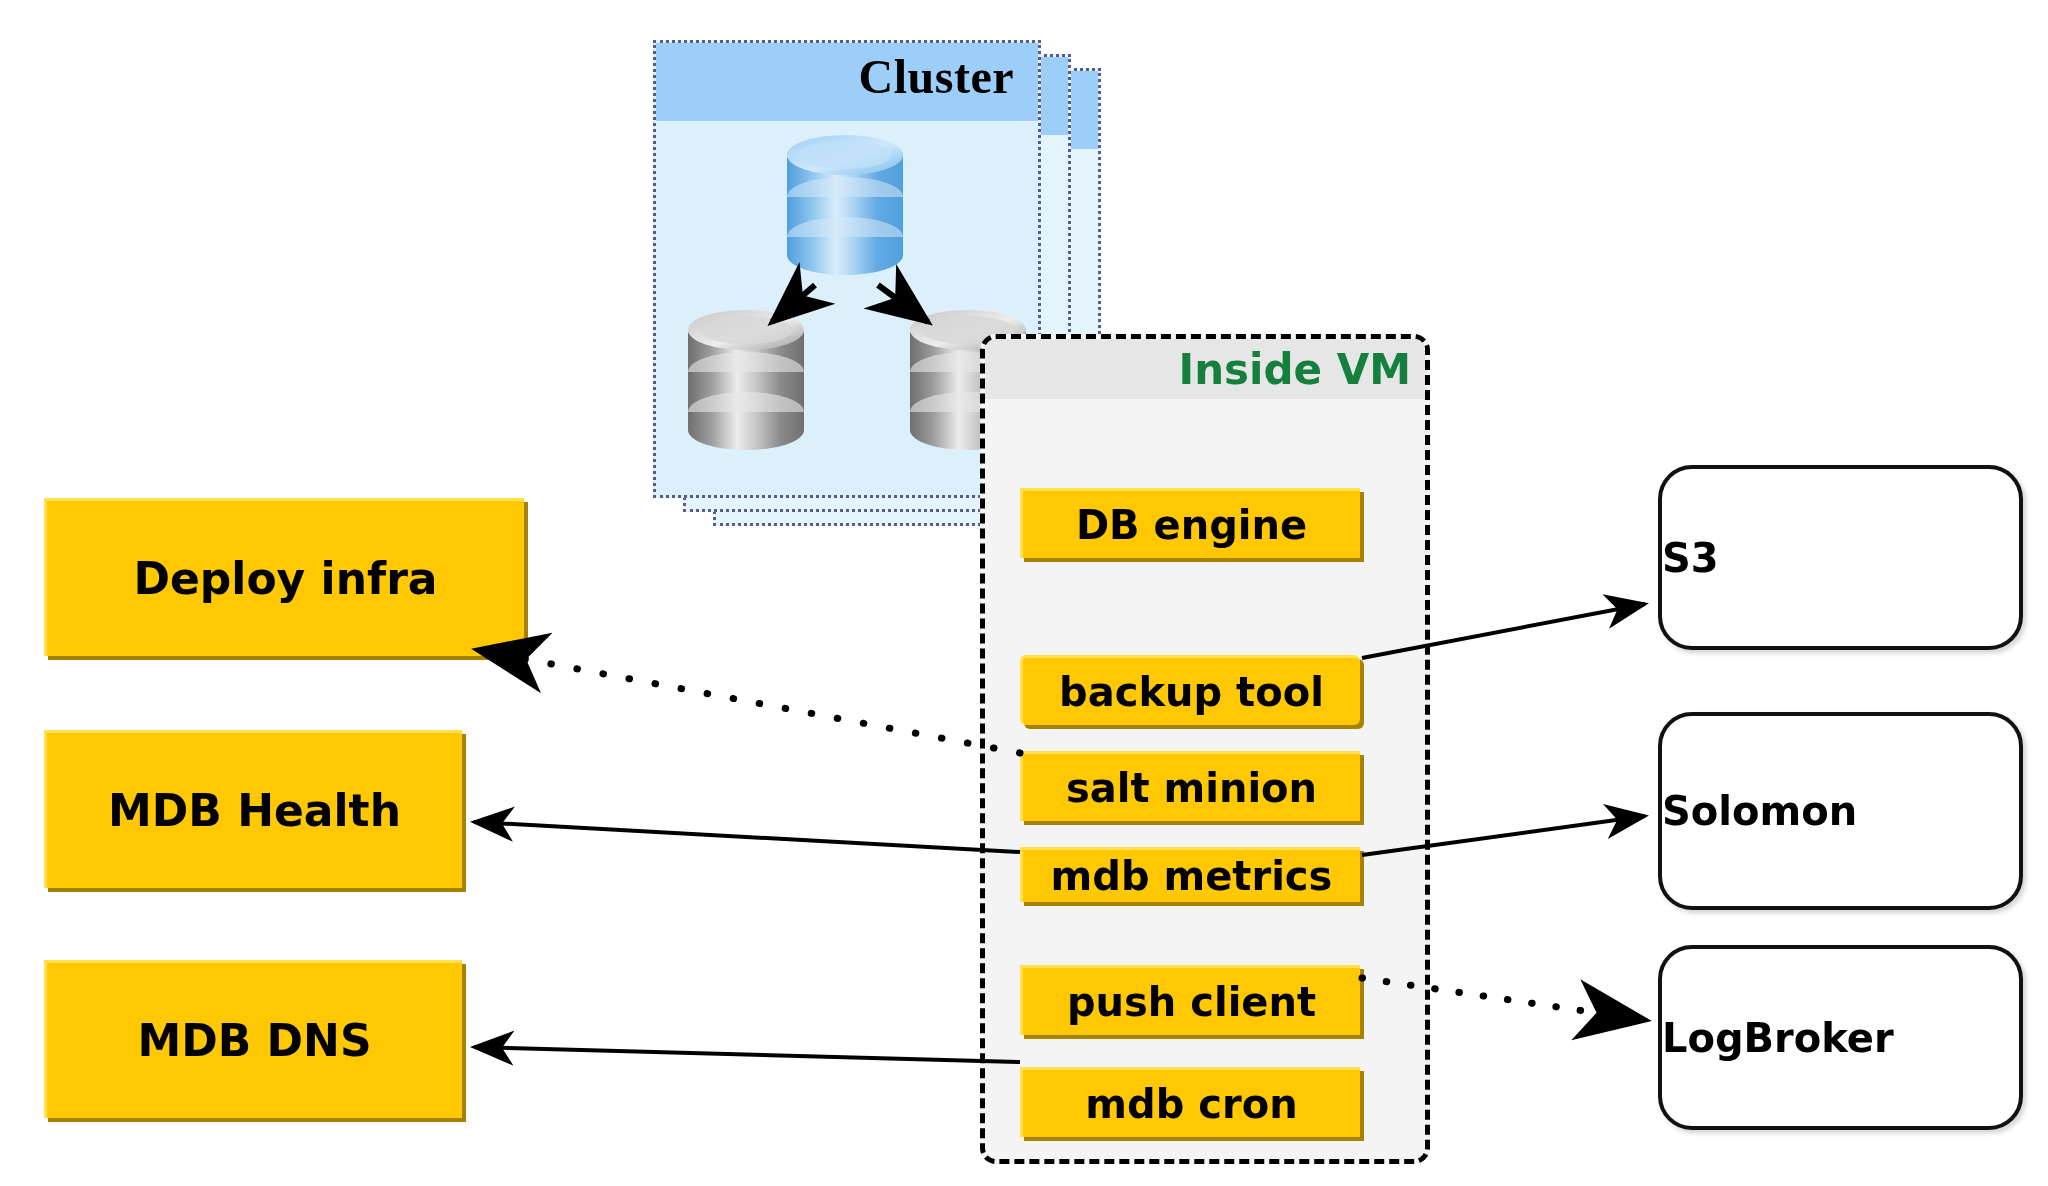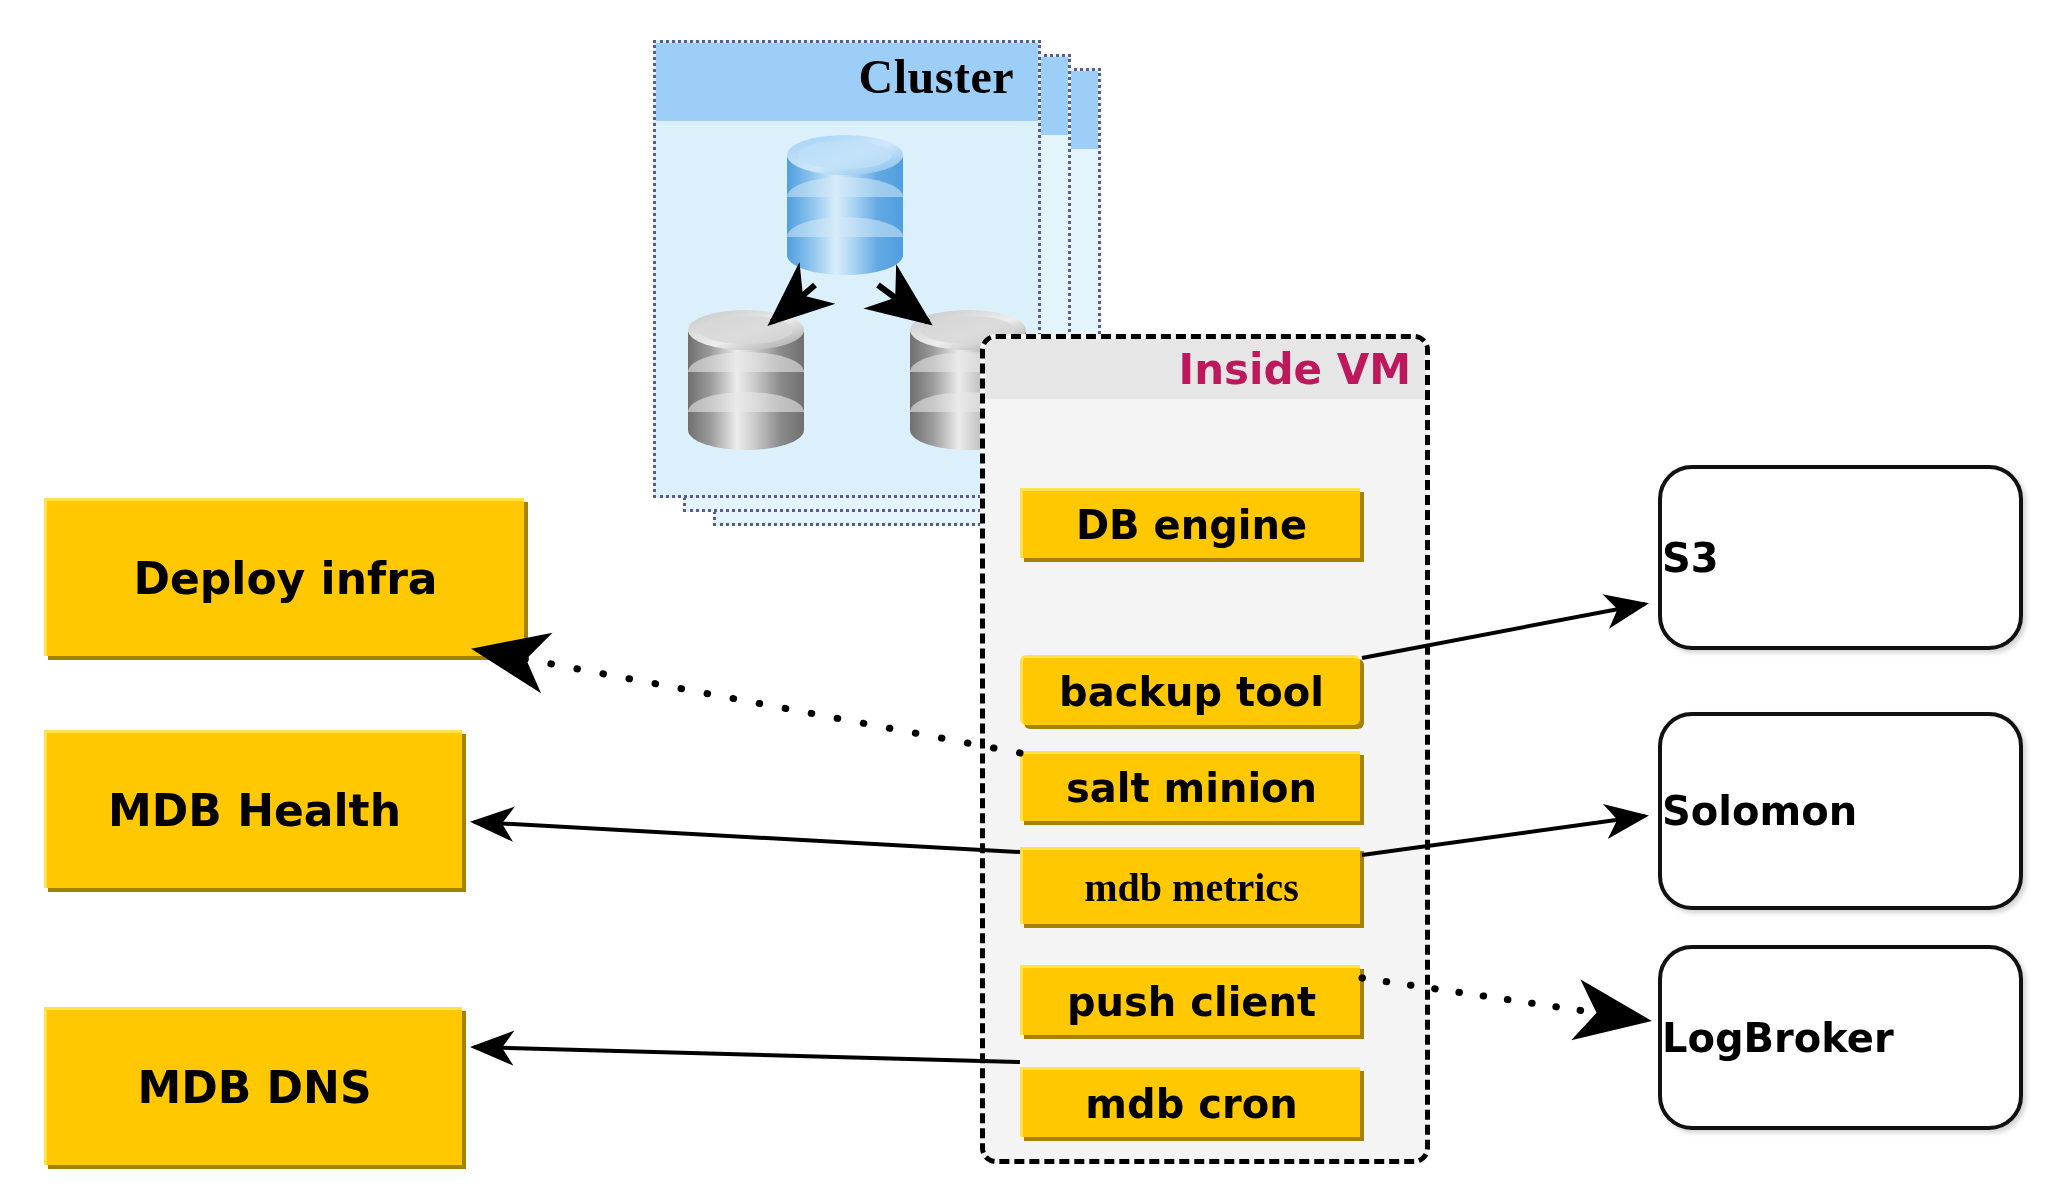--- a/index.html
+++ b/index.html
@@ -20,21 +20,21 @@
   .cluster-title{position:absolute;right:24px;top:6px;font-size:48px;font-weight:bold;
      color:#000;letter-spacing:0.5px;font-family:Liberation Serif, serif;}
 
   
   .cyl{position:absolute;}
 
   
   .vm{position:absolute;border:5px dashed #000;border-radius:16px;background:#f4f4f4;
       box-sizing:border-box;overflow:hidden;}
   .vm-hdr{position:absolute;left:0;top:0;right:0;height:60px;background:#e6e6e6;}
-  .vm-title{position:absolute;right:14px;top:6px;font-size:42px;font-weight:bold;color:#be185d;}
+  .vm-title{position:absolute;right:14px;top:6px;font-size:42px;font-weight:bold;color:#15803d;}
 
   
   .ybox{position:absolute;background:#FFC800;border-top:3px solid #ffe14d;
         border-left:3px solid #ffe14d;
         box-shadow:4px 4px 0 0 #a58300;
         display:flex;align-items:center;justify-content:center;
         color:#000;font-weight:bold;box-sizing:border-box;}
   .ybox.big{font-size:44px;}
   .ybox.small{font-size:40px;margin-top:33px;}
 
@@ -133,42 +133,42 @@
   </div>
 
   <div class="ybox big" style="left:44px;top:498px;width:480px;height:158px;">
     <span>Deploy infra</span>
   </div>
 
   <div class="ybox big" style="left:44px;top:730px;width:418px;height:158px;align-items:center;">
     <span>MDB Health</span>
   </div>
 
-  <div class="ybox big" style="left:44px;top:960px;width:418px;height:158px;margin-top:47px;">
+  <div class="ybox big" style="left:44px;top:960px;width:418px;height:158px;">
     <span>MDB DNS</span>
   </div>
 
   <div class="vm" style="left:980px;top:334px;width:450px;height:830px;">
     <div class="vm-hdr"></div>
     <div class="vm-title">Inside VM</div>
   </div>
 
   <div class="ybox small" style="left:1020px;top:455px;width:340px;height:70px;">
     <span>DB engine</span>
   </div>
 
   <div class="ybox small" style="left:1020px;top:622px;width:340px;height:70px;border-radius:6px;">
     <span>backup tool</span>
   </div>
 
   <div class="ybox small" style="left:1020px;top:718px;width:340px;height:70px;">
     <span>salt minion</span>
   </div>
 
-  <div class="ybox small" style="left:1020px;top:814px;width:340px;height:77px;font-family:Liberation Serif, serif;">
+  <div class="ybox small" style="left:1020px;top:814px;width:340px;height:55px;">
     <span>mdb metrics</span>
   </div>
 
   <div class="ybox small" style="left:1020px;top:932px;width:340px;height:70px;">
     <span>push client</span>
   </div>
 
   <div class="ybox small" style="left:1020px;top:1034px;width:340px;height:70px;">
     <span>mdb cron</span>
   </div>

